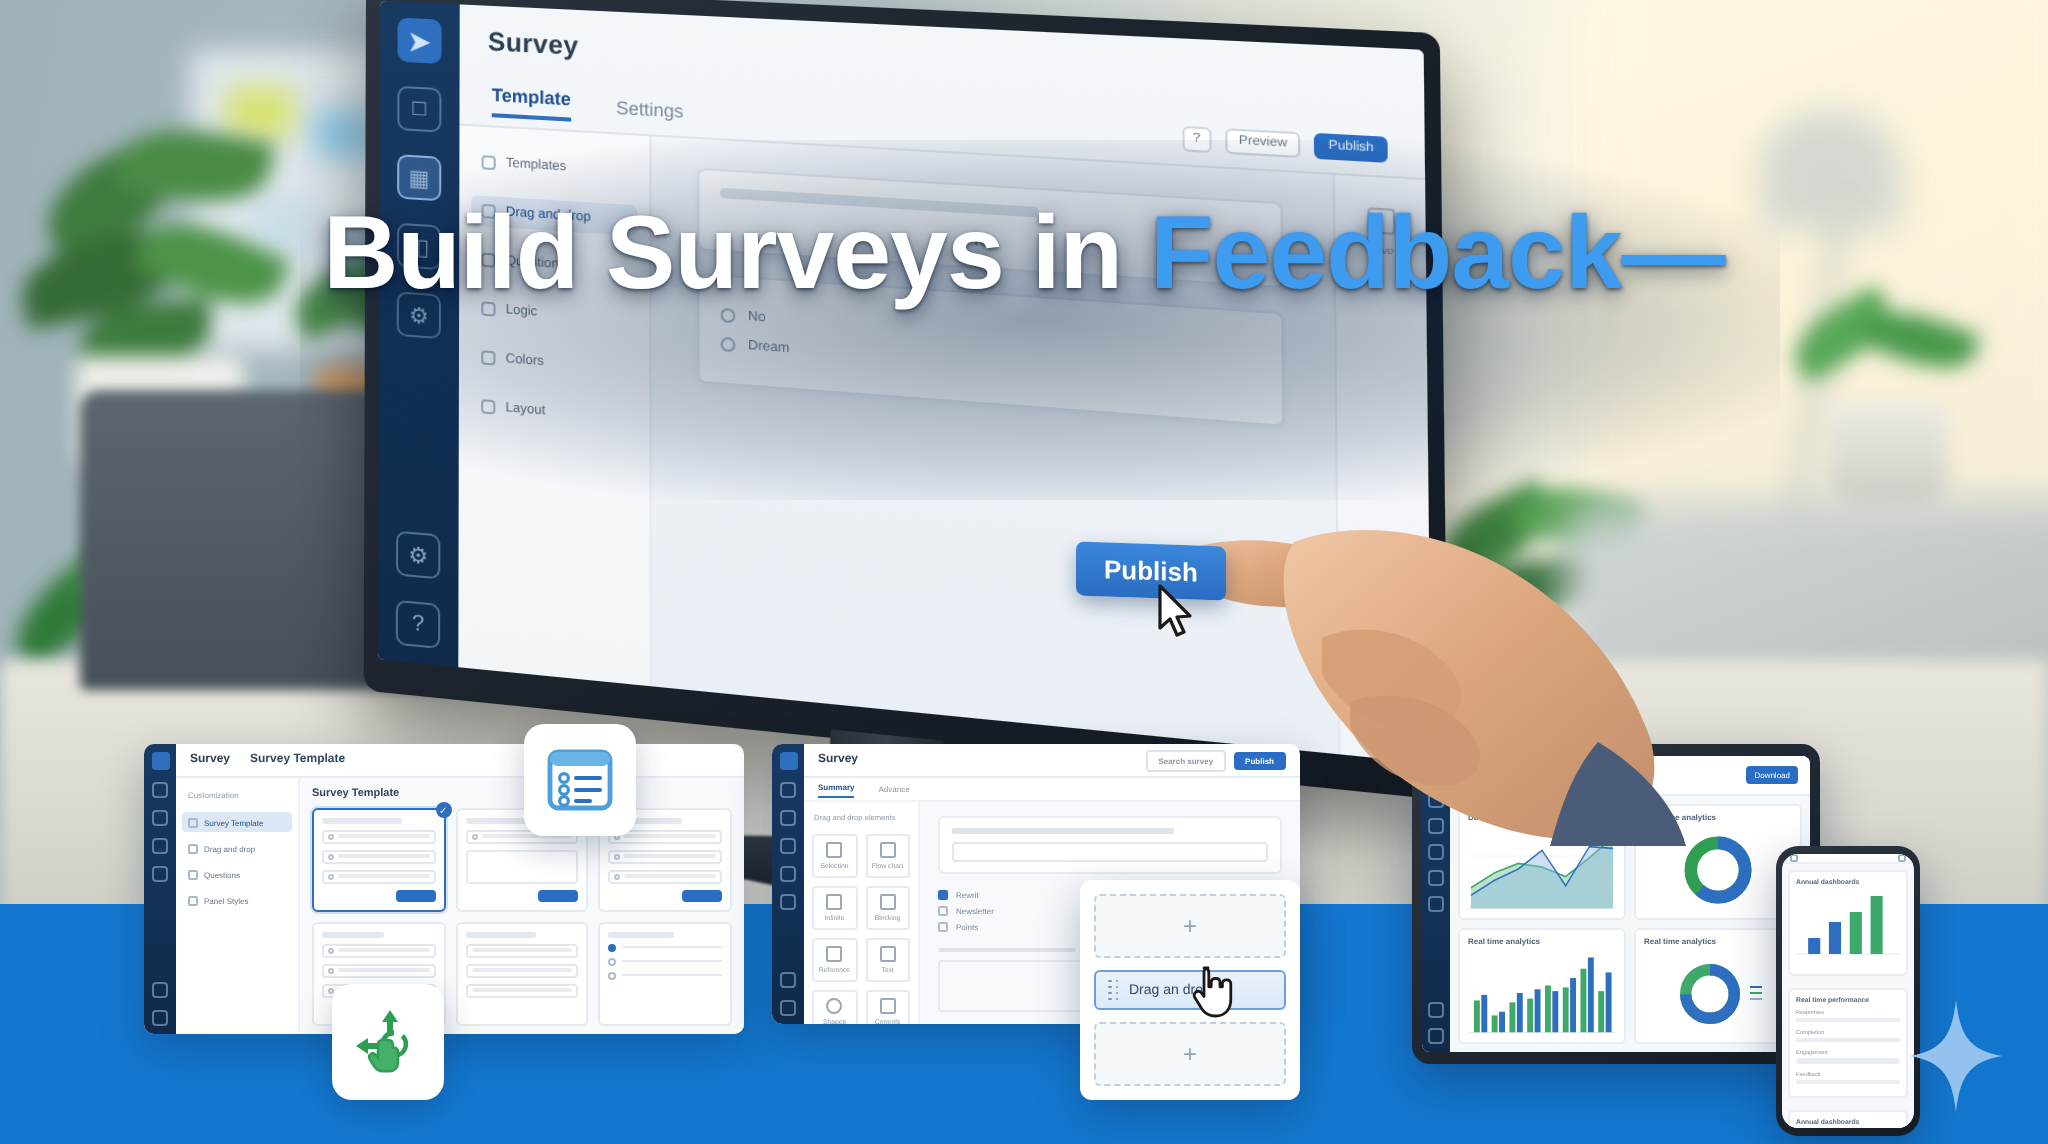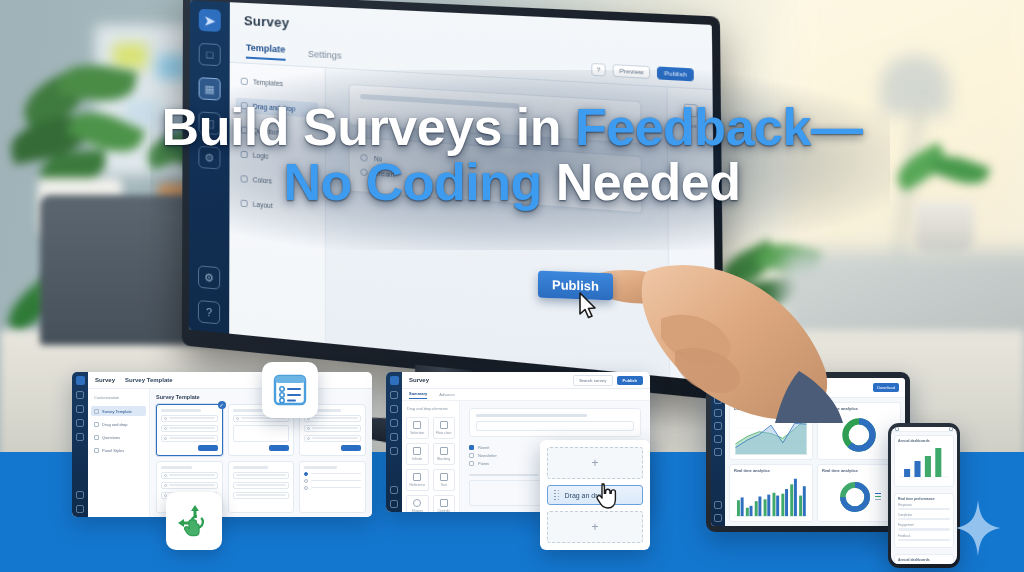--- a/index.html
+++ b/index.html
@@ -918,16 +918,15 @@
       </div>
       <div class="phone-card" style="flex:1;">
         <div class="phone-card-title">Annual dashboards</div>
       </div>
     </div>
   </div>
 
   <div class="dim-overlay"></div>
   <div class="headline">
     <div class="l1"><span class="w-white">Build Surveys in </span><span class="w-blue">Feedback—</span></div>
-    <div class="l2"><span class="w-blue">No Coding </span><span class="w-white">Needed</span></div>
   </div>
 
 </div>
 
 </body></html>

